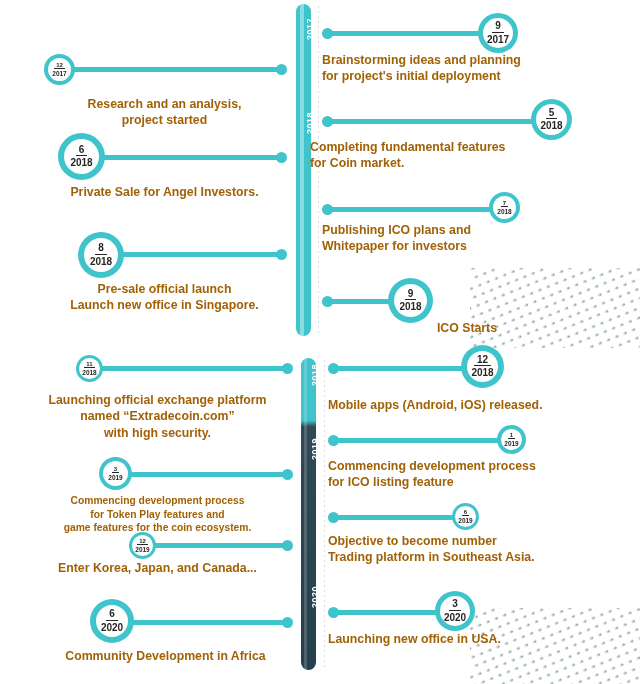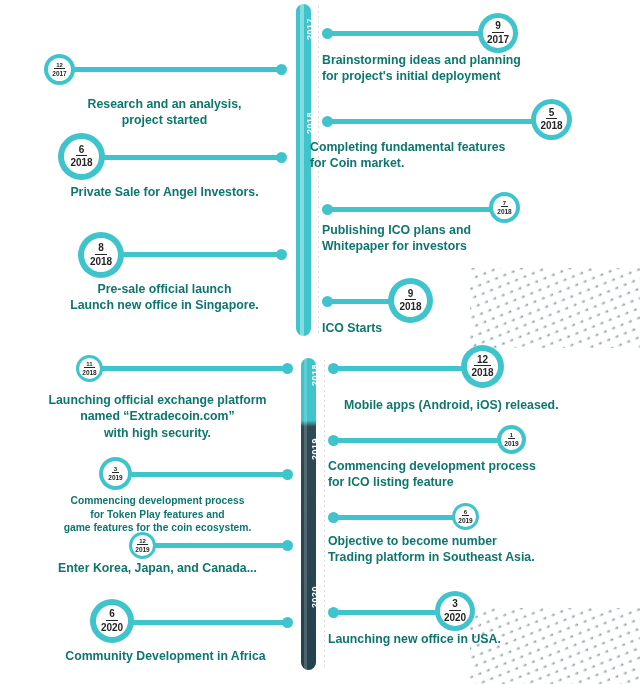--- a/index.html
+++ b/index.html
@@ -136,21 +136,21 @@
     padding-top: 1px;
   }
   .badge.sm .m { font-size: 6px; border-bottom-width: 1px; padding: 0 2px; }
   .badge.sm .y { font-size: 6.5px; }
 
   
   .cap {
     position: absolute;
     font-size: 12.3px;
     line-height: 1.33;
-    color: #0f766e;
+    color: #a16207;
     font-weight: bold;
     white-space: pre-line;
   }
   .cap.right-al { text-align: center; }
   .cap.left-al  { text-align: left; }
   .cap.small { font-size: 10.3px; font-weight: bold; }
   .dotline {
     position: absolute;
     width: 1px;
     background: repeating-linear-gradient(180deg,#dcdcdc 0 2px, transparent 2px 5px);
@@ -279,21 +279,21 @@
 
     <div class="row">
       <div class="bar" style="left:326px; top:299px; width:78px;"></div>
       <div class="enddot" style="left:322px; top:296px;"></div>
       <div class="badge" style="left:388px; top:278px; width:45px; height:45px; padding:6px;">
         <div class="badge-inner">
           <span class="m">9</span>
           <span class="y">2018</span>
         </div>
       </div>
-      <div class="cap left-al" style="left:322px; top:320px; width:290px;">ICO Starts</div>
+      <div class="cap left-al" style="left:322px; top:320px; width:290px;text-align:center;">ICO Starts</div>
     </div>
   </div>
 
   <div class="half half-bottom">
 
     <div class="spine spine-bottom" style="top:14px; height:312px;"></div>
     <div class="year-tag" style="left:308px; top:26px;">2018</div>
     <div class="year-tag year-dark" style="left:308px; top:100px;">2019</div>
     <div class="year-tag year-dark" style="left:308px; top:248px;">2020</div>
 
@@ -353,21 +353,21 @@
 
     <div class="row">
       <div class="bar" style="left:332px; top:22px; width:142px;"></div>
       <div class="enddot" style="left:328px; top:19px;"></div>
       <div class="badge" style="left:461px; top:1px; width:43px; height:43px; padding:6px;">
         <div class="badge-inner">
           <span class="m md">12</span>
           <span class="y md">2018</span>
         </div>
       </div>
-      <div class="cap left-al" style="left:344px; top:53px; width:295px;">Mobile apps (Android, iOS) released.</div>
+      <div class="cap left-al" style="left:328px; top:53px; width:295px;">Mobile apps (Android, iOS) released.</div>
     </div>
 
     <div class="row">
       <div class="bar" style="left:332px; top:94px; width:172px;"></div>
       <div class="enddot" style="left:328px; top:91px;"></div>
       <div class="badge sm" style="left:497px; top:81px; width:29px; height:29px; padding:4px;">
         <div class="badge-inner">
           <span class="m">1</span>
           <span class="y">2019</span>
         </div>

